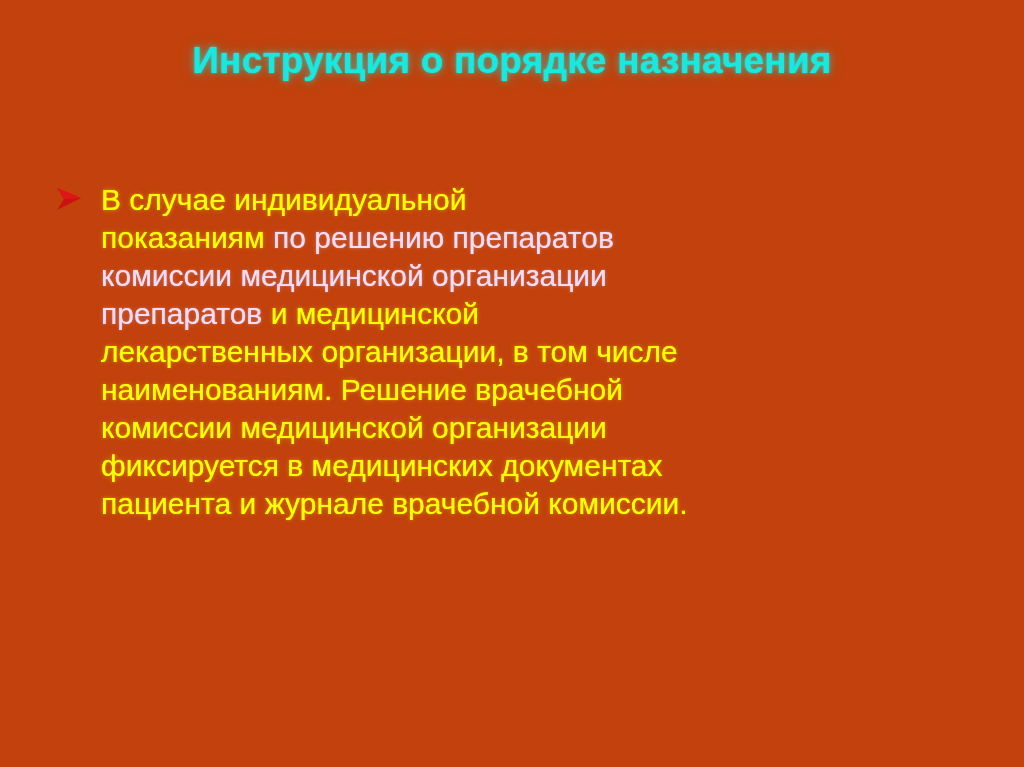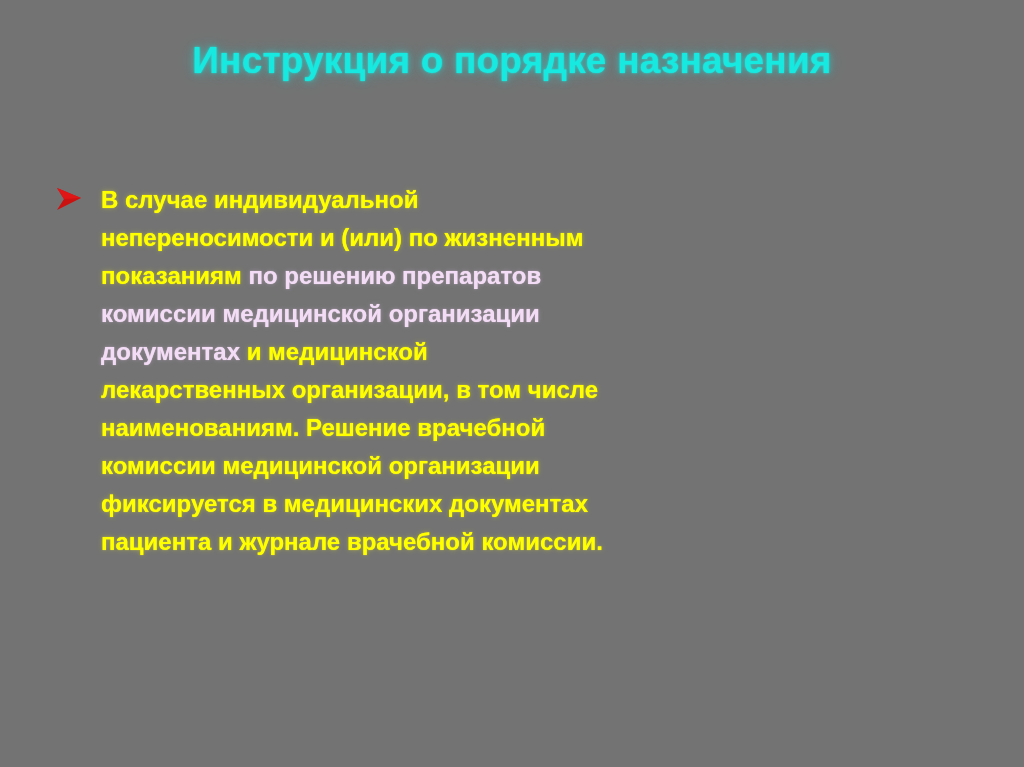--- a/index.html
+++ b/index.html
@@ -9,21 +9,21 @@
     background: #000000;
   }
   body {
     font-family: "Liberation Sans", "DejaVu Sans", sans-serif;
   }
 
   #slide {
     position: relative;
     width: 1024px;
     height: 767px;
-    background: #737373;
+    background: #c2410c;
     overflow: hidden;
   }
 
   
   #title-block {
     position: absolute;
     left: 70px;
     top: 38px;
     width: 884px;
     text-align: center;
@@ -61,22 +61,22 @@
     line-height: 0;
   }
   #bullet-marker svg {
     display: block;
   }
   #bullet-text {
     margin-left: 46px;
   }
   .body-line {
     display: block;
-    font-size: 24px;
-    font-weight: bold;
+    font-size: 30px;
+    font-weight: normal;
     line-height: 38px;
     white-space: nowrap;
     letter-spacing: 0px;
   }
   .seg {
     white-space: pre;
   }
   .c-yellow {
     color: #ffff00;
     text-shadow:
@@ -104,24 +104,23 @@
 
       <span id="bullet-marker">
         <svg width="30" height="26" viewBox="0 0 30 26" aria-hidden="true">
           <path d="M2 2 L26 12 L2 24 L9 13 Z" fill="#cc1111"></path>
           <path d="M2 2 L26 12 L9 13 Z" fill="#e01616"></path>
         </svg>
       </span>
 
       <div id="bullet-text">
           <span class="body-line"><span class="seg c-yellow">В случае индивидуальной</span></span>
-          <span class="body-line"><span class="seg c-yellow">непереносимости и (или) по жизненным</span></span>
           <span class="body-line"><span class="seg c-yellow">показаниям </span><span class="seg c-pink">по решению препаратов</span></span>
           <span class="body-line"><span class="seg c-pink">комиссии медицинской организации</span></span>
-          <span class="body-line"><span class="seg c-pink">документах </span><span class="seg c-yellow">и медицинской</span></span>
+          <span class="body-line"><span class="seg c-pink">препаратов </span><span class="seg c-yellow">и медицинской</span></span>
           <span class="body-line"><span class="seg c-yellow">лекарственных организации, в том числе</span></span>
           <span class="body-line"><span class="seg c-yellow">наименованиям. Решение врачебной</span></span>
           <span class="body-line"><span class="seg c-yellow">комиссии медицинской организации</span></span>
           <span class="body-line"><span class="seg c-yellow">фиксируется в медицинских документах</span></span>
           <span class="body-line"><span class="seg c-yellow">пациента и журнале врачебной комиссии.</span></span>
         </div>
 
     </div>
   </div>
 

